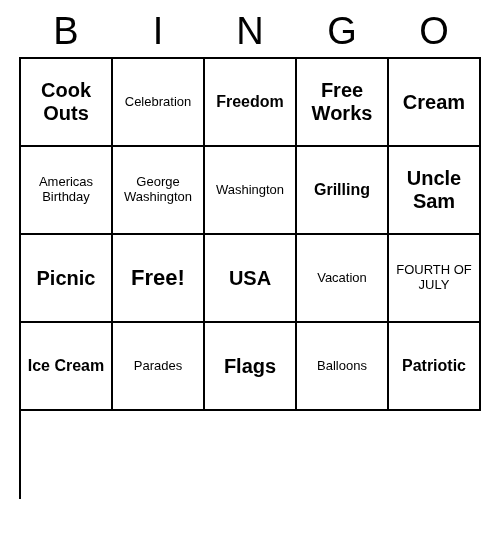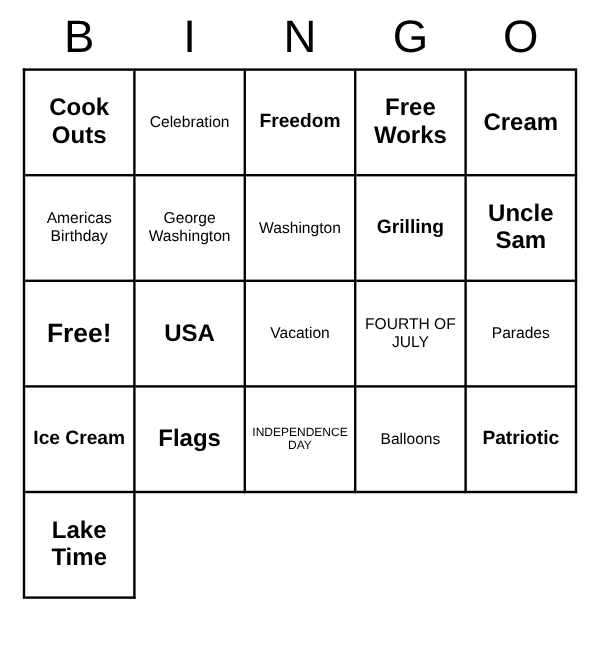--- a/index.html
+++ b/index.html
@@ -113,45 +113,42 @@
     <div class="bingo-cell">
       <span class="cell-small">Washington</span>
     </div>
     <div class="bingo-cell">
       <span class="cell-medium">Grilling</span>
     </div>
     <div class="bingo-cell">
       <span class="cell-large">Uncle Sam</span>
     </div>
     <div class="bingo-cell">
+      <span class="cell-large">Picnic</span>
+    </div>
+    <div class="bingo-cell">
       <span class="cell-free">Free!</span>
     </div>
     <div class="bingo-cell">
       <span class="cell-large">USA</span>
     </div>
     <div class="bingo-cell">
       <span class="cell-small">Vacation</span>
     </div>
     <div class="bingo-cell">
       <span class="cell-small">FOURTH OF JULY</span>
     </div>
     <div class="bingo-cell">
+      <span class="cell-medium">Ice Cream</span>
+    </div>
+    <div class="bingo-cell">
       <span class="cell-small">Parades</span>
     </div>
     <div class="bingo-cell">
-      <span class="cell-medium">Ice Cream</span>
-    </div>
-    <div class="bingo-cell">
       <span class="cell-large">Flags</span>
-    </div>
-    <div class="bingo-cell">
-      <span class="cell-xsmall">INDEPENDENCE DAY</span>
     </div>
     <div class="bingo-cell">
       <span class="cell-small">Balloons</span>
     </div>
     <div class="bingo-cell">
       <span class="cell-medium">Patriotic</span>
     </div>
-    <div class="bingo-cell">
-      <span class="cell-large">Lake Time</span>
-    </div>
   </div>
 
 </body></html>

